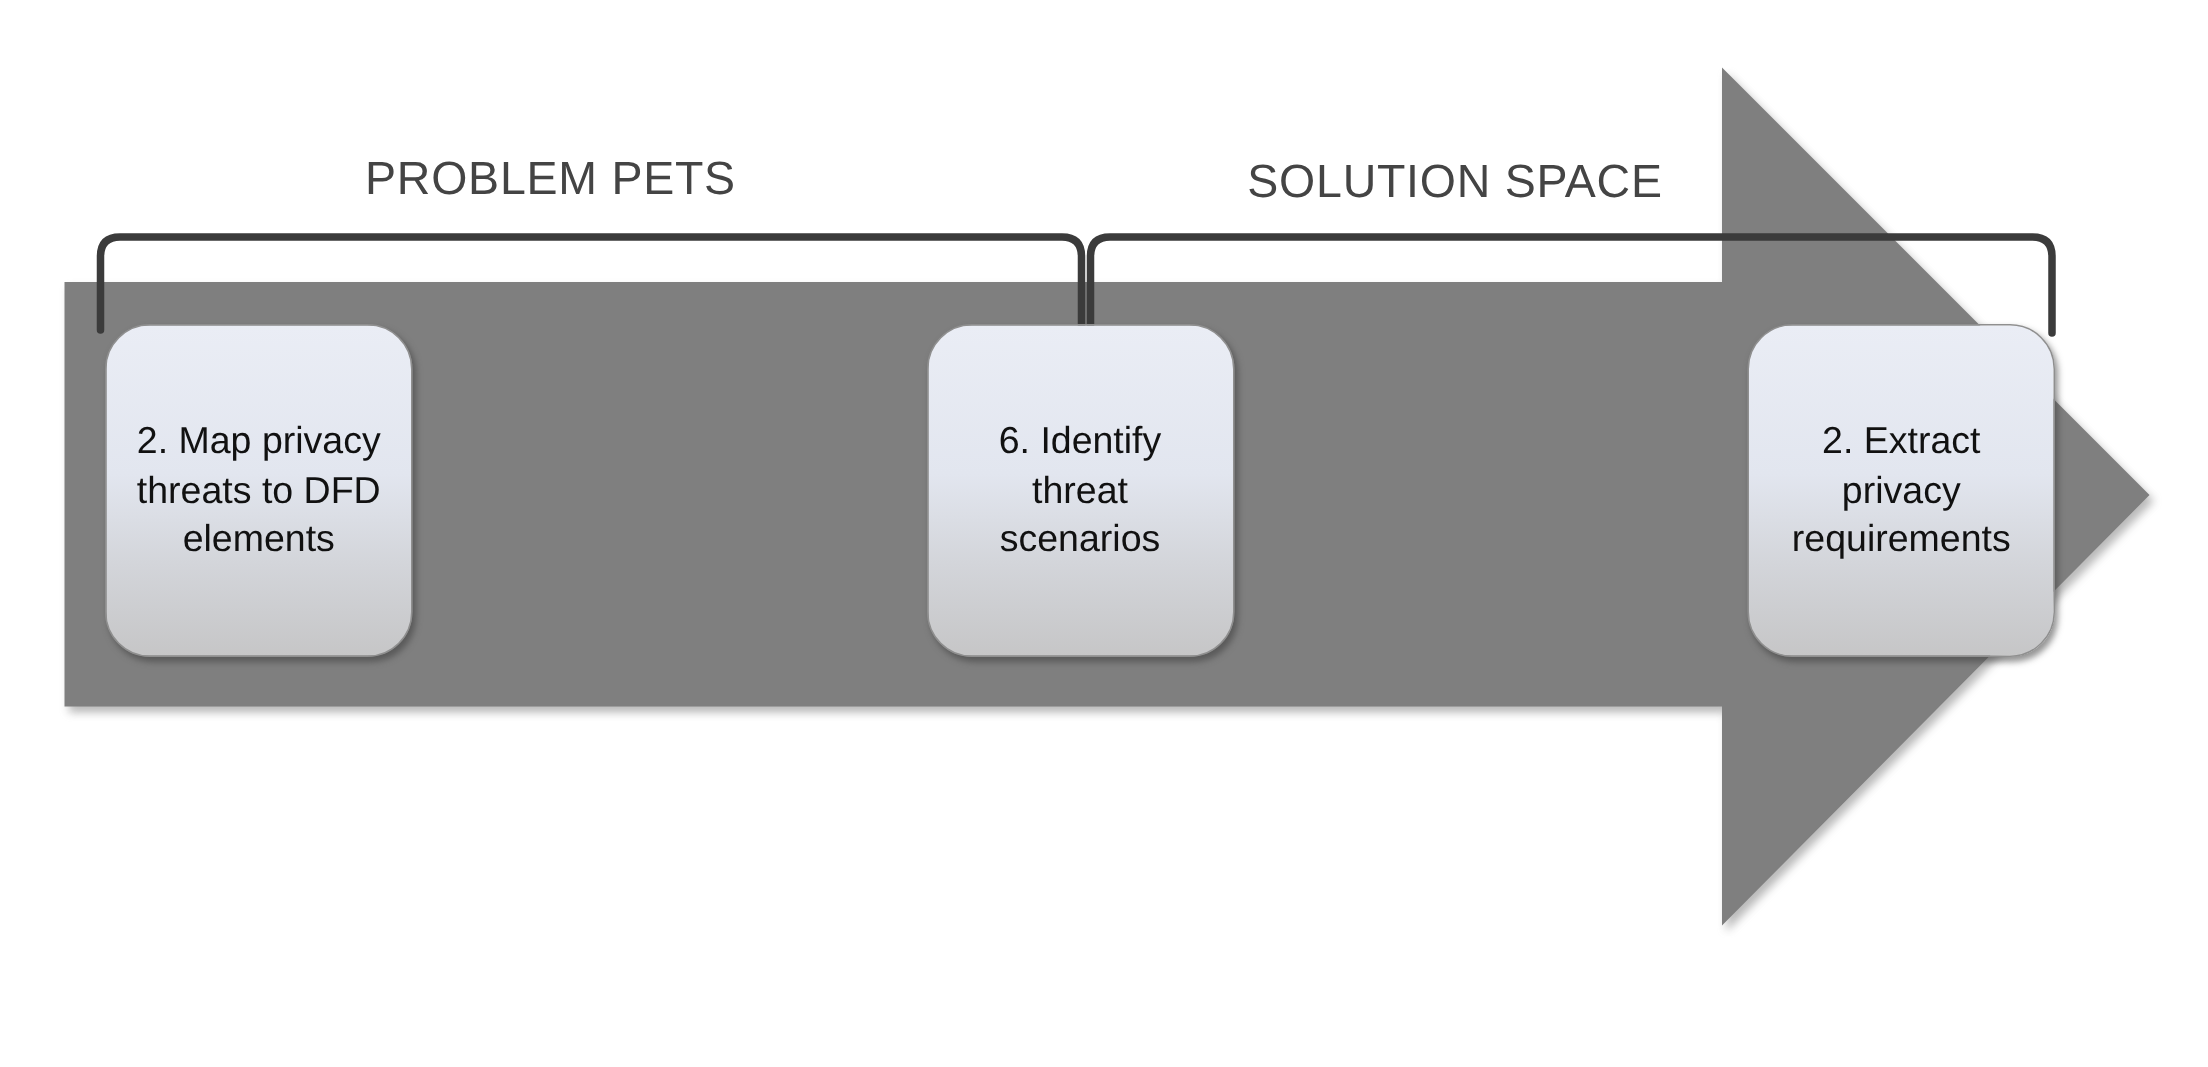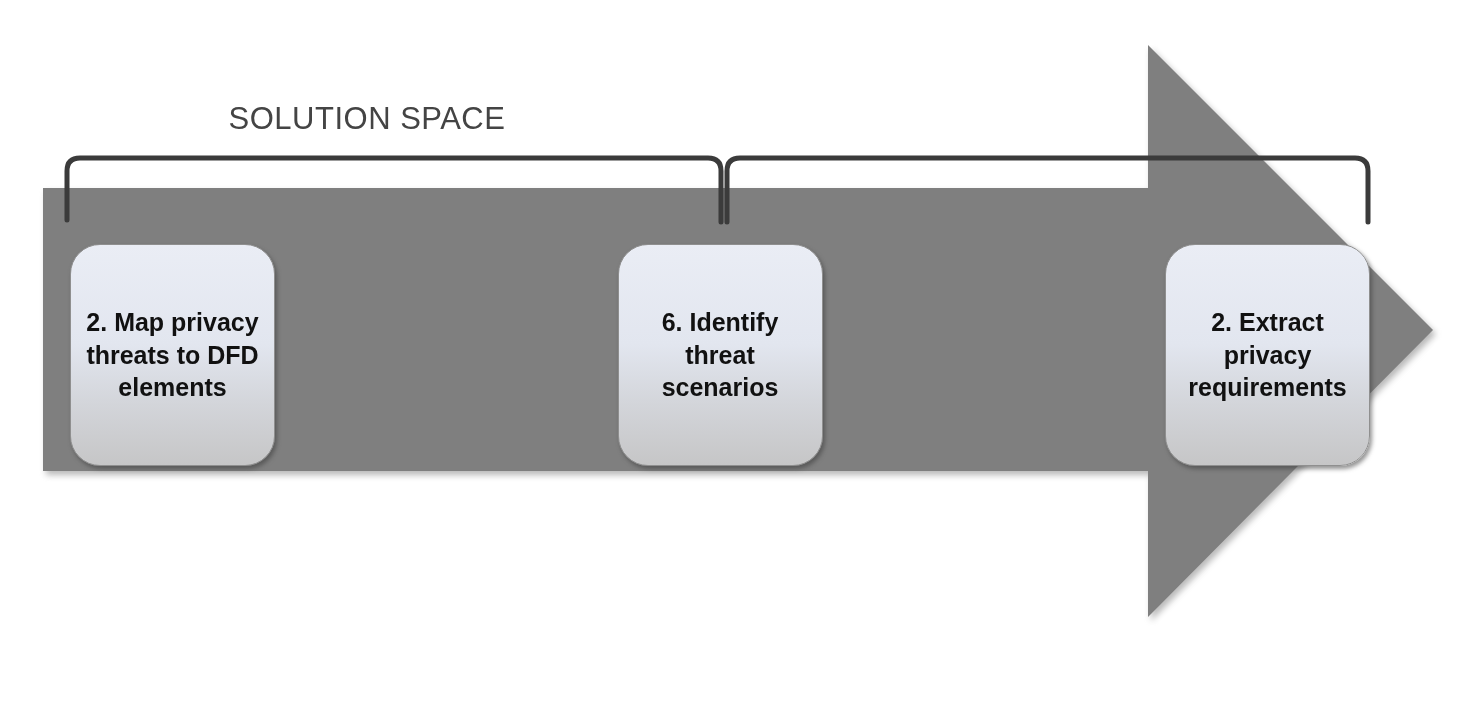--- a/index.html
+++ b/index.html
@@ -71,35 +71,36 @@
     display: flex;
     align-items: center;
     justify-content: center;
     text-align: center;
     padding: 8px 14px;
     font-size: 25px;
     line-height: 1.3;
     color: var(--step_text, #111111);
   }
   
-  .step-box:nth-child(-n+3) { font-weight: bold; margin-top: 28px; }
+  .step-box:nth-child(-n+3) { font-weight: normal; }
 </style>
 </head>
 <body>
 
 <div class="canvas">
 
   <svg class="shape-layer" viewBox="0 0 1472 711" xmlns="http://www.w3.org/2000/svg">
     <polygon class="arrow-poly" points="43,188 1148,188 1148,45 1433,330 1148,617 1148,471 43,471"></polygon>
     <path class="bracket-path" d="M 67 220 L 67 171 Q 67 158 80 158 L 708 158 Q 721 158 721 171 L 721 222"></path>
     <path class="bracket-path" d="M 727 222 L 727 171 Q 727 158 740 158 L 1355 158 Q 1368 158 1368 171 L 1368 222"></path>
   </svg>
 
-  <div class="space-label problem">SOLUTION SPACE</div>
+  <div class="space-label problem">PROBLEM PETS</div>
 
+  <div class="space-label solution">SOLUTION SPACE</div>
 
   <div class="steps-row">
     <div class="step-box">2. Map privacy threats to DFD elements</div>
     <div class="step-box">6. Identify threat scenarios</div>
     <div class="step-box">2. Extract privacy requirements</div>
   </div>
 
 </div>
 
 </body></html>

